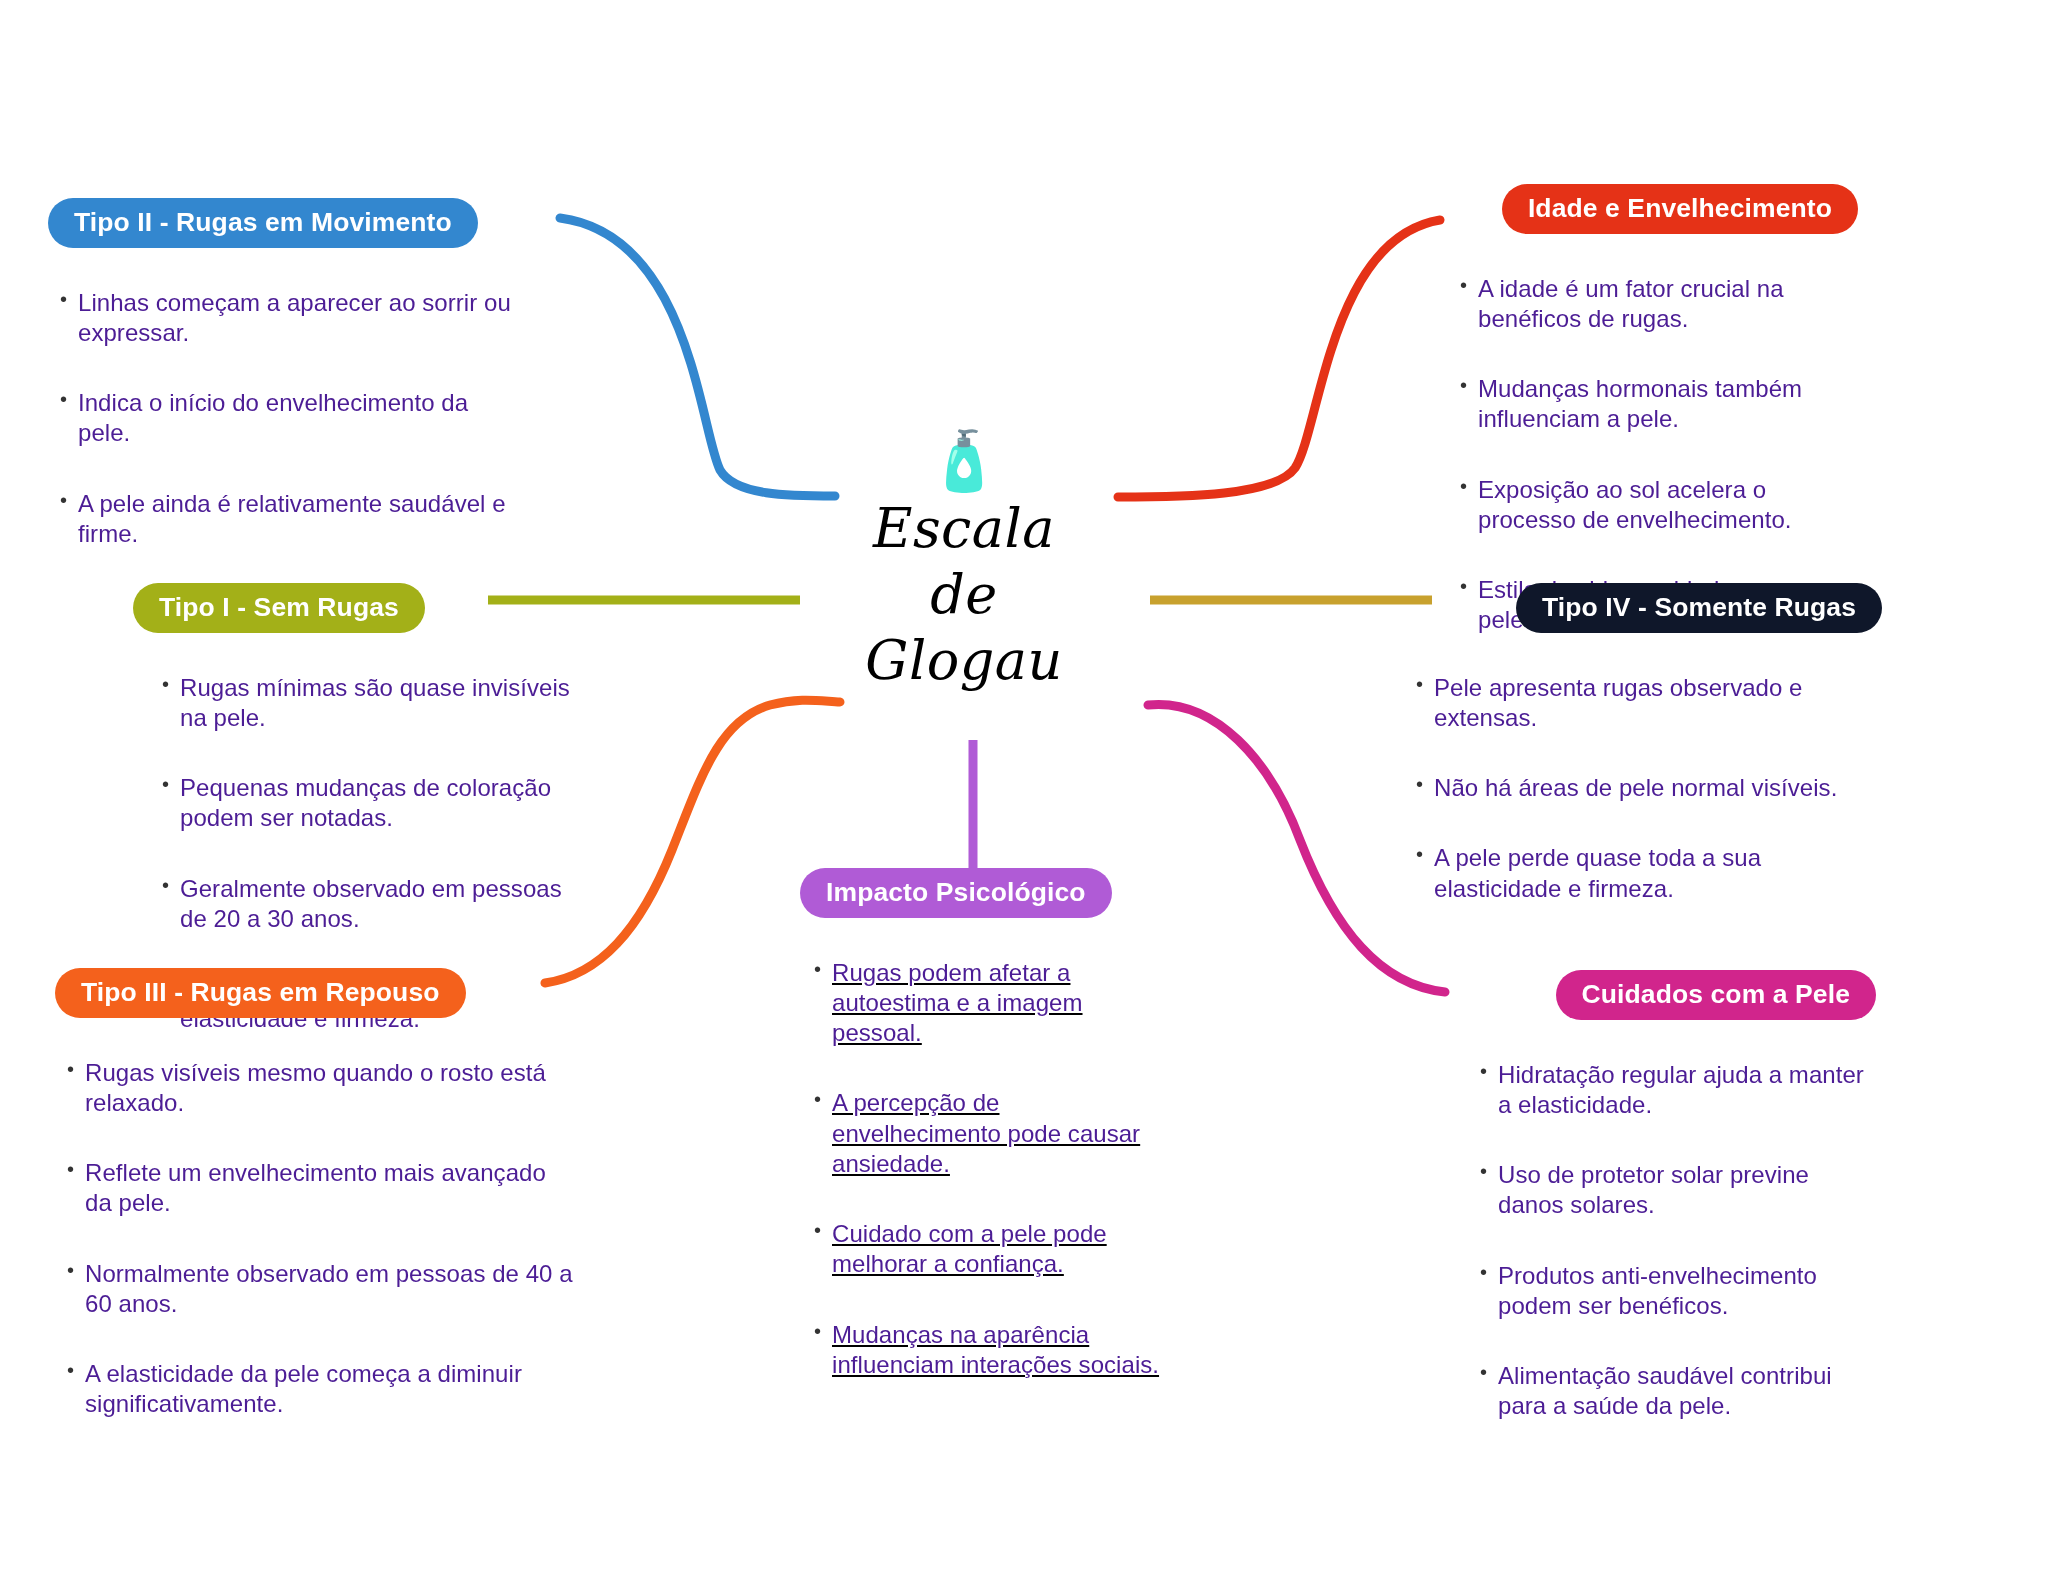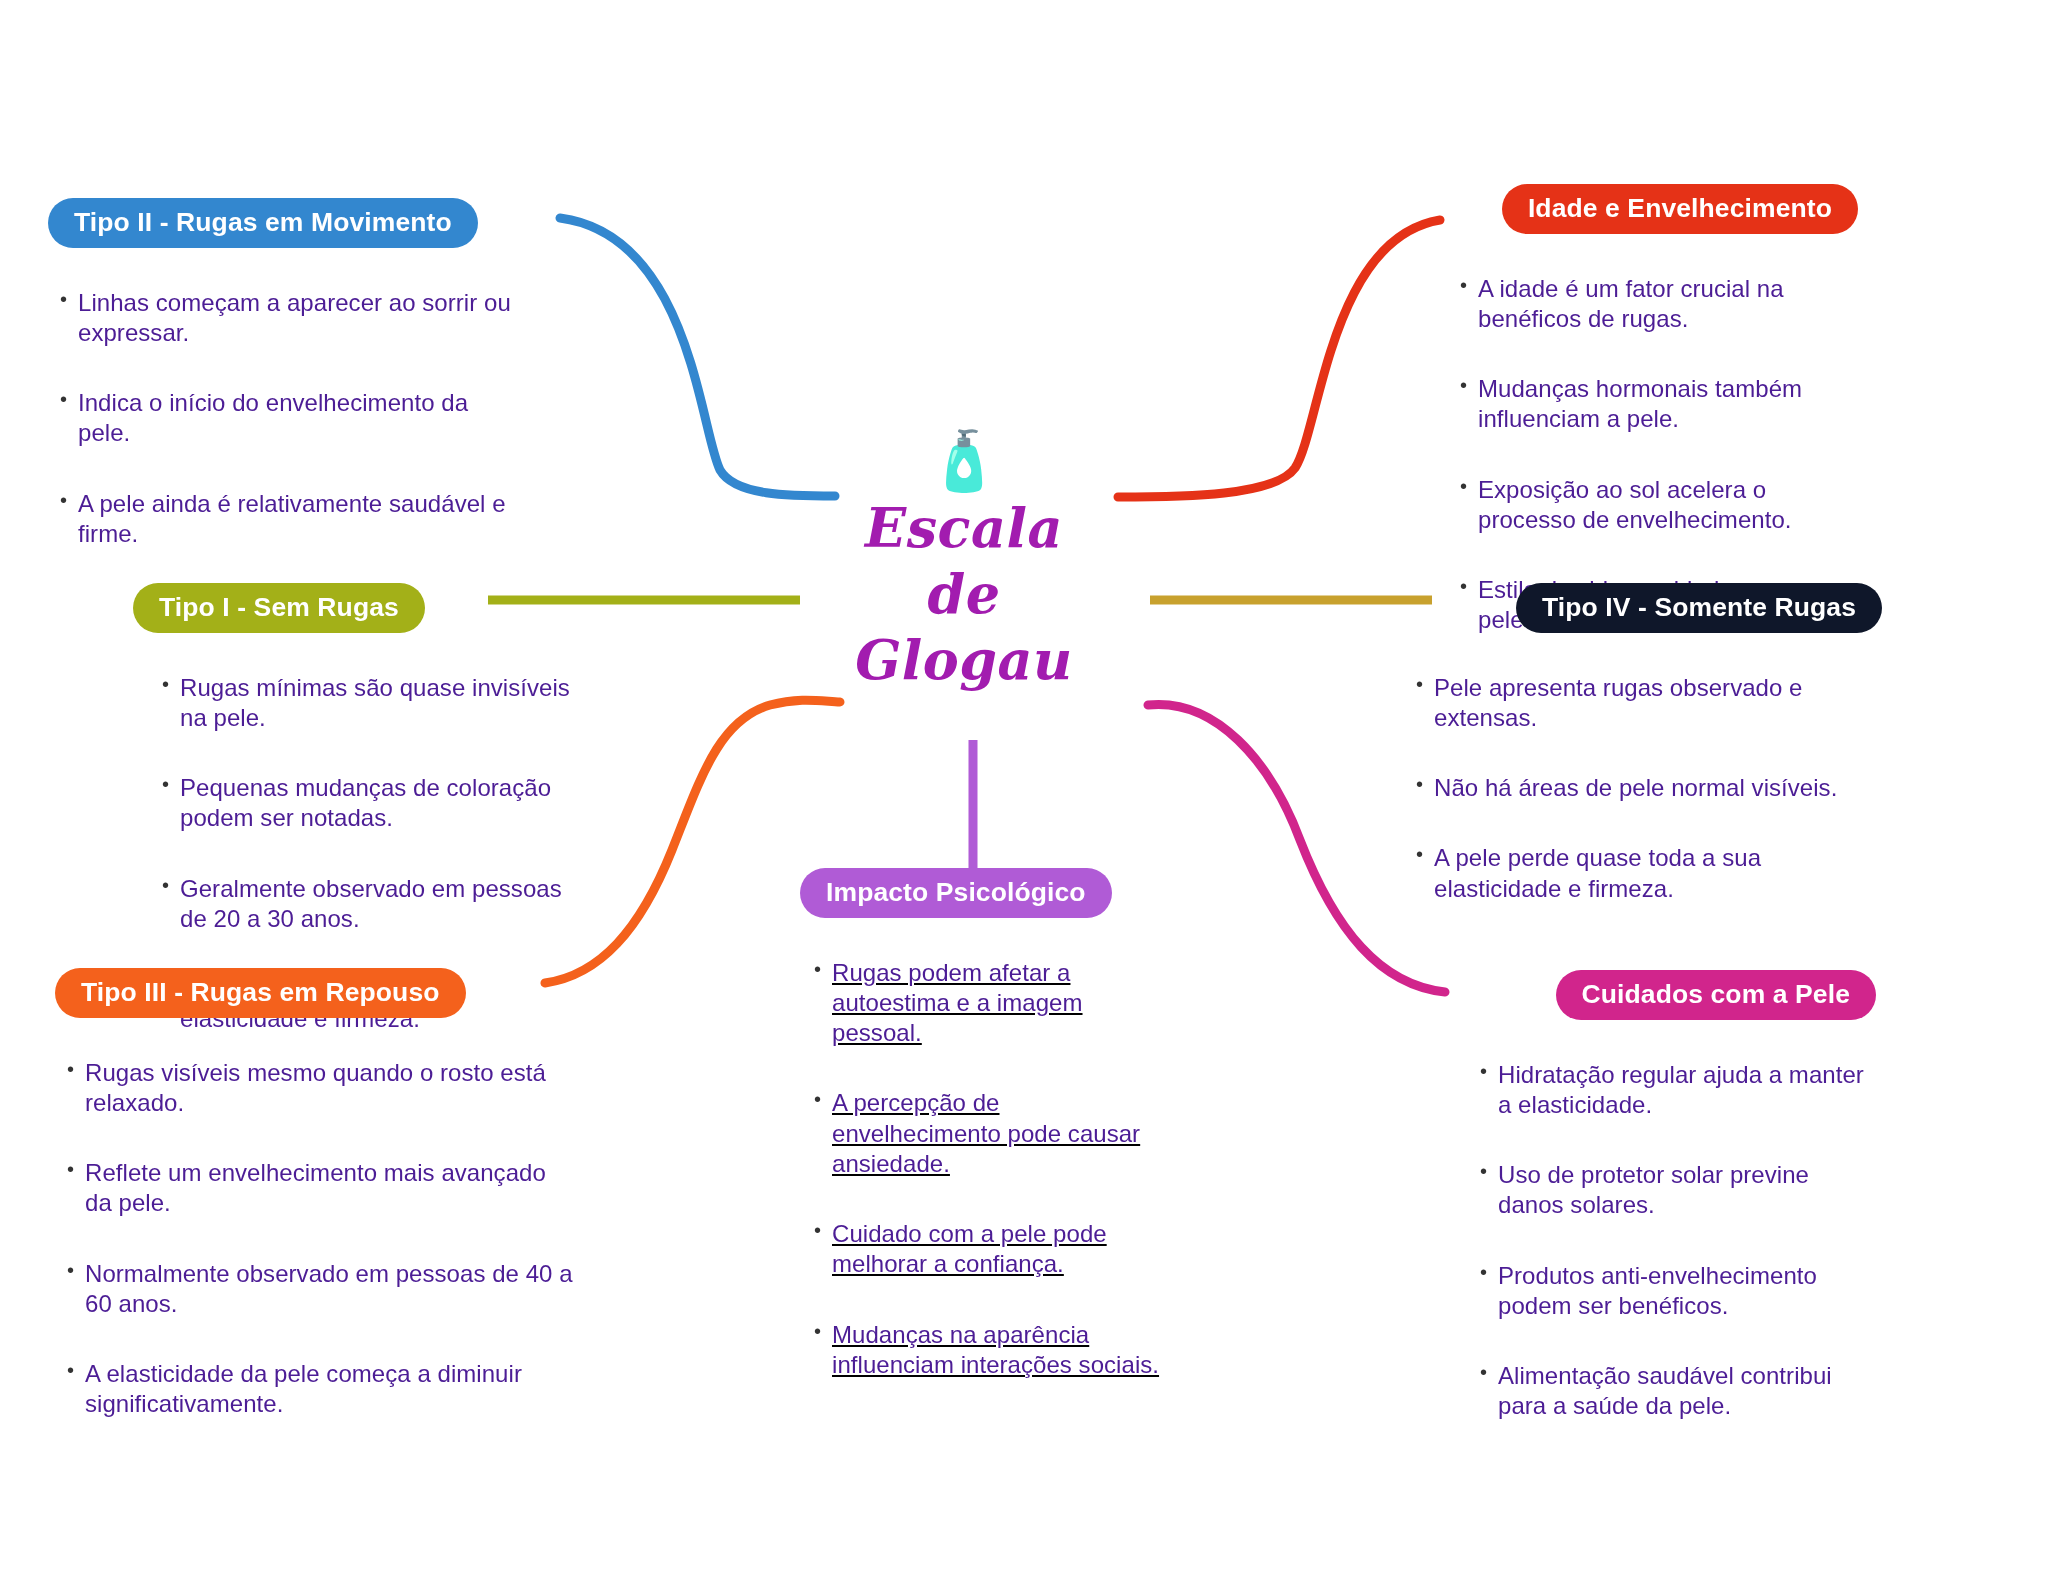--- a/index.html
+++ b/index.html
@@ -39,24 +39,24 @@
   .center-icon {
     font-size: 58px;
     line-height: 1;
     display: block;
     margin-bottom: 6px;
     filter: saturate(1.05);
   }
   .center-title {
     font-family: "DejaVu Serif", serif;
     font-style: italic;
-    font-weight: 700;
+    font-weight: 400;
     font-size: 54px;
     line-height: 1.22;
-    color: #a21caf;
+    color: #000000;
     letter-spacing: 0.5px;
     white-space: pre-line;
   }
 
   
   .branch {
     position: absolute;
   }
   .pill {
     display: inline-block;

